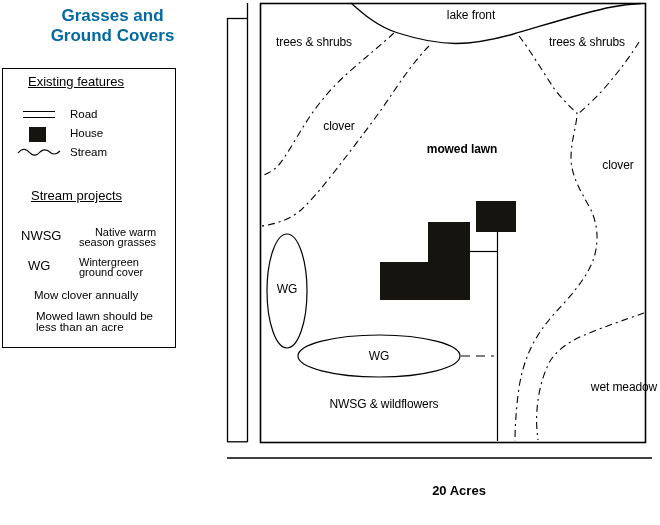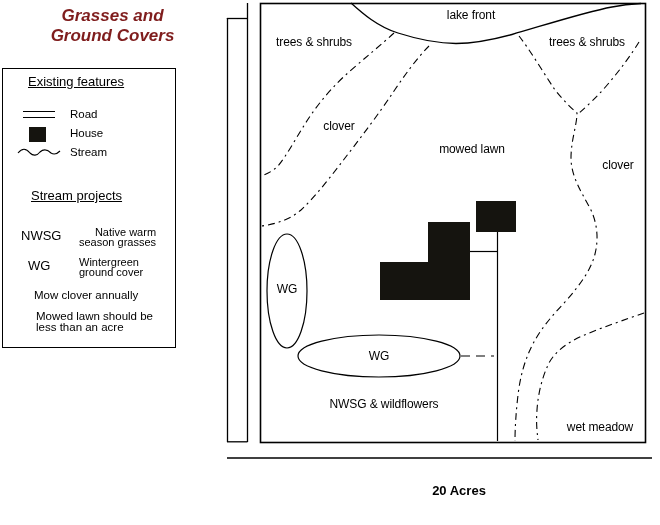--- a/index.html
+++ b/index.html
@@ -74,21 +74,21 @@
     <ellipse cx="287" cy="291" rx="20" ry="57" fill="#fff" stroke="#000" stroke-width="1.2"></ellipse>
     <ellipse cx="379" cy="356" rx="81" ry="21" fill="#fff" stroke="#000" stroke-width="1.2"></ellipse>
 
     <path d="M380,262 L428,262 L428,222 L470,222 L470,300 L380,300 Z" fill="#15140f"></path>
     <rect x="476" y="201" width="40" height="31" fill="#15140f"></rect>
 
     <line x1="470" y1="251.5" x2="497" y2="251.5" stroke="#000" stroke-width="1.2"></line>
     <line x1="497.5" y1="232" x2="497.5" y2="441" stroke="#000" stroke-width="1.2"></line>
   </svg>
 
-  <div class="title" style="color:#7f1d1d;font-style:italic;">
+  <div class="title" style="color:#0369a1;">
     <div>Grasses and</div>
     <div>Ground Covers</div>
   </div>
 
   <div class="legend">
     <div class="heading" style="left:25px;top:5px;">Existing features</div>
 
     <div class="sym-road"></div>
     <div class="lbl" style="left:67px;top:39px;">Road</div>
 
@@ -118,22 +118,22 @@
     <div class="note" style="left:33px;top:242px;">
       <div>Mowed lawn should be</div>
       <div>less than an acre</div>
     </div>
   </div>
 
   <div class="map-label" style="left:465px;top:8px;padding-left:12px;">lake front</div>
   <div class="map-label" style="left:314px;top:35px;">trees &amp; shrubs</div>
   <div class="map-label" style="left:587px;top:35px;">trees &amp; shrubs</div>
   <div class="map-label" style="left:339px;top:119px;">clover</div>
-  <div class="map-label" style="left:472px;top:142px;">mowed lawn</div>
+  <div class="map-label" style="left:462px;top:142px;font-weight:bold;">mowed lawn</div>
   <div class="map-label" style="left:618px;top:158px;">clover</div>
   <div class="map-label" style="left:287px;top:282px;">WG</div>
   <div class="map-label" style="left:379px;top:349px;">WG</div>
   <div class="map-label" style="left:384px;top:397px;">NWSG &amp; wildflowers</div>
-  <div class="map-label" style="left:600px;top:380px;margin-top:40px;">wet meadow</div>
+  <div class="map-label" style="left:624px;top:380px;">wet meadow</div>
 
   <div class="acreage" style="left:459px;top:483px;">20 Acres</div>
 
 </div>
 
 </body></html>

